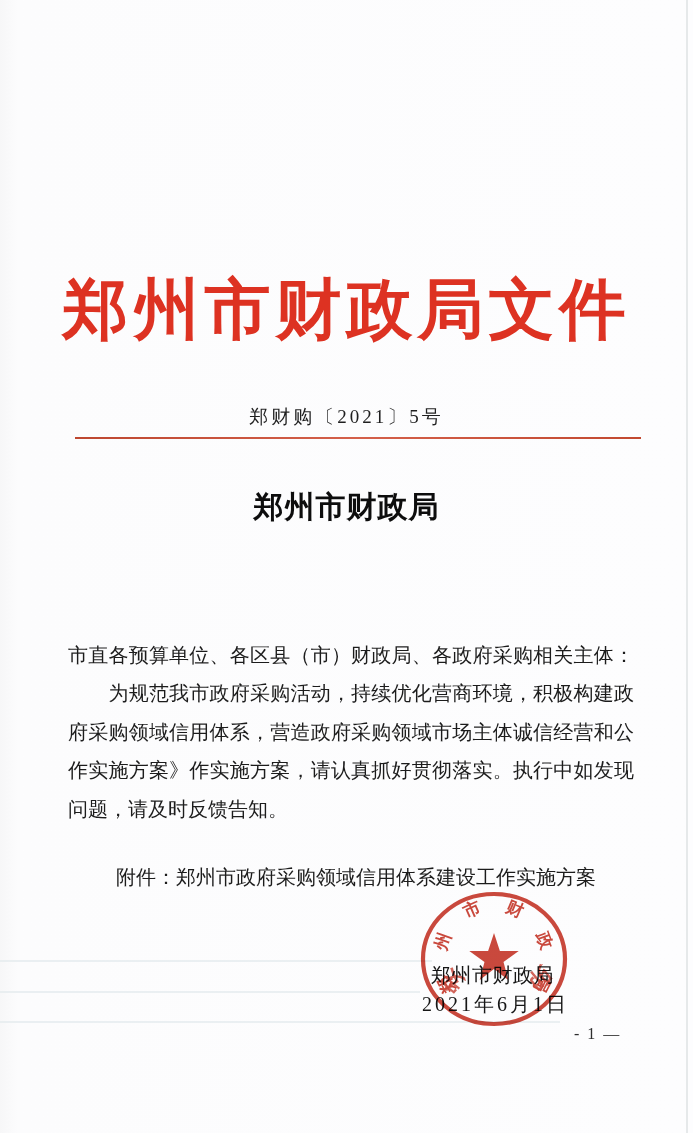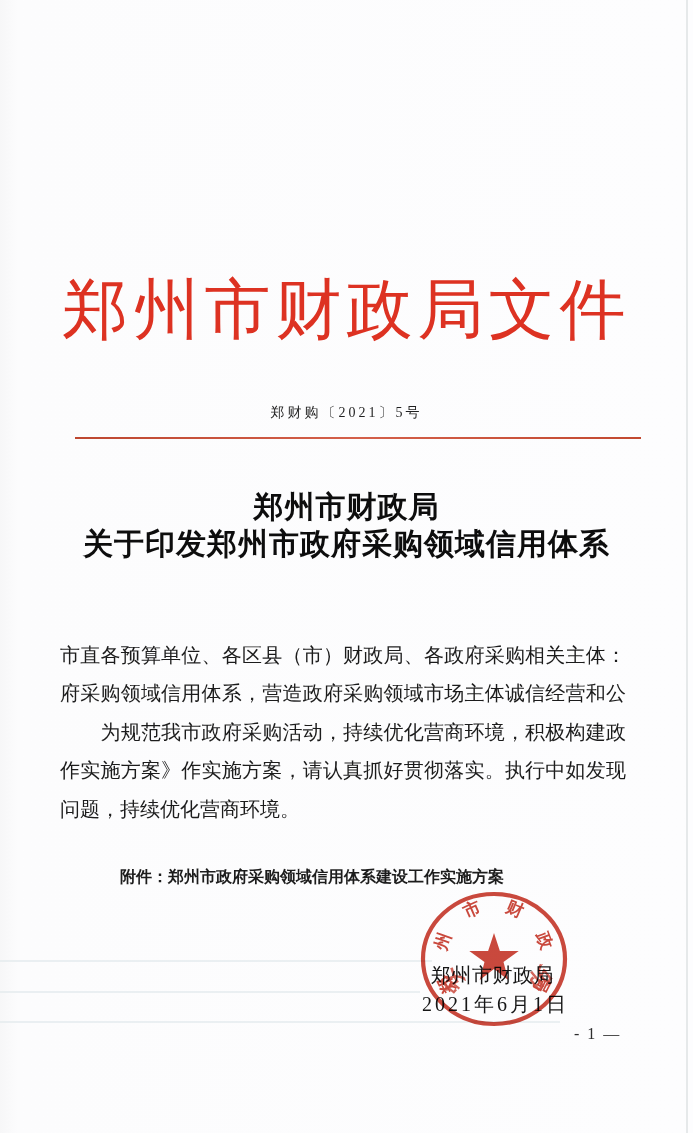--- a/index.html
+++ b/index.html
@@ -36,31 +36,31 @@
   .streak.s3 { top: 1021px; width: 560px; }
 
   .big-red-title {
     position: absolute;
     top: 274px;
     left: 0;
     width: 100%;
     text-align: center;
     font-size: 66px;
     line-height: 72px;
-    font-weight: 400;
+    font-weight: 700;
     letter-spacing: 5px;
     color: #dd3222;
   }
   .doc-number {
     position: absolute;
     top: 404px;
     left: 0;
     width: 100%;
     text-align: center;
-    font-size: 14px;
+    font-size: 19px;
     letter-spacing: 3px;
     color: #1f1f1f;
   }
   .red-rule {
     position: absolute;
     top: 437px;
     left: 75px;
     width: 566px;
     height: 2px;
     background: linear-gradient(90deg, #bd4730, #d4604a 50%, #c24930);
@@ -73,45 +73,44 @@
     text-align: center;
     font-size: 30px;
     line-height: 37px;
     font-weight: bold;
     letter-spacing: 1px;
     color: #0d0d0d;
   }
   .body-block {
     position: absolute;
     top: 636px;
-    left: 60px;
+    left: 68px;
     width: 566px;
     font-size: 20px;
     color: #1c1c1c;
   }
   .body-line {
     height: 38.4px;
     line-height: 38.4px;
     text-align: justify;
     text-align-last: justify;
     overflow: hidden;
   }
   .body-line.last {
     text-align-last: left;
   }
   .attachment-line {
     position: absolute;
     top: 858px;
-    left: 88px;
+    left: 76px;
     width: 600px;
     height: 38px;
     line-height: 38px;
-    font-size: 16px;
+    font-size: 20px;
     color: #1c1c1c;
-    font-weight: bold;
   }
   .signature {
     position: absolute;
     top: 962px;
     left: 431px;
     font-size: 20px;
     letter-spacing: 0.5px;
     color: #161616;
   }
   .issue-date {
@@ -163,29 +162,28 @@
   <div class="streak s3"></div>
 
   <div class="big-red-title">郑州市财政局文件</div>
 
   <div class="doc-number">郑财购〔2021〕5号</div>
 
   <div class="red-rule"></div>
 
   <div class="doc-title">
     <div>郑州市财政局</div>
-    <div>关于印发郑州市政府采购领域信用体系</div>
   </div>
 
   <div class="body-block">
     <div class="body-line">市直各预算单位、各区县（市）财政局、各政府采购相关主体：</div>
+    <div class="body-line">　　为规范我市政府采购活动，持续优化营商环境，积极构建政</div>
     <div class="body-line">府采购领域信用体系，营造政府采购领域市场主体诚信经营和公</div>
-    <div class="body-line">　　为规范我市政府采购活动，持续优化营商环境，积极构建政</div>
     <div class="body-line">作实施方案》作实施方案，请认真抓好贯彻落实。执行中如发现</div>
-    <div class="body-line last">问题，持续优化营商环境。</div>
+    <div class="body-line last">问题，请及时反馈告知。</div>
   </div>
 
   <div class="attachment-line">　　附件：郑州市政府采购领域信用体系建设工作实施方案</div>
 
   <div class="signature">郑州市财政局</div>
   <div class="issue-date">2021年6月1日</div>
 
   <svg class="seal-svg" width="693" height="1133" viewBox="0 0 693 1133">
     <ellipse cx="494" cy="959" rx="71" ry="65" fill="none" stroke="#c63527" stroke-width="4.2"></ellipse>
     <polygon fill="#c63527" points="494,933 499.88,950.91 518.73,950.97 503.51,962.09 508.28,980.03 494,969 479.72,980.03 484.49,962.09 469.27,950.97 488.12,950.91"></polygon>

